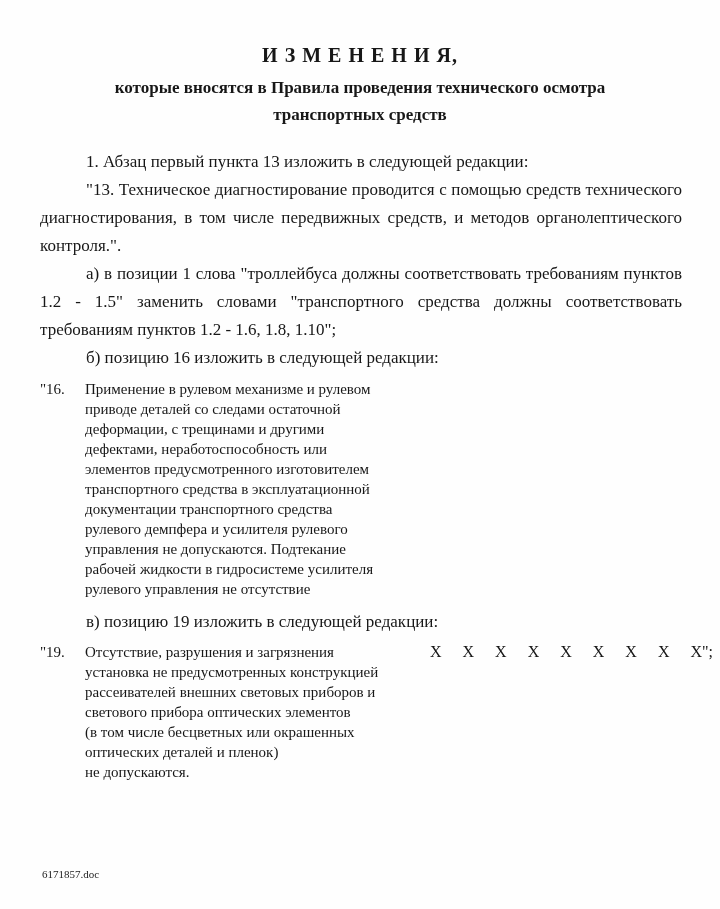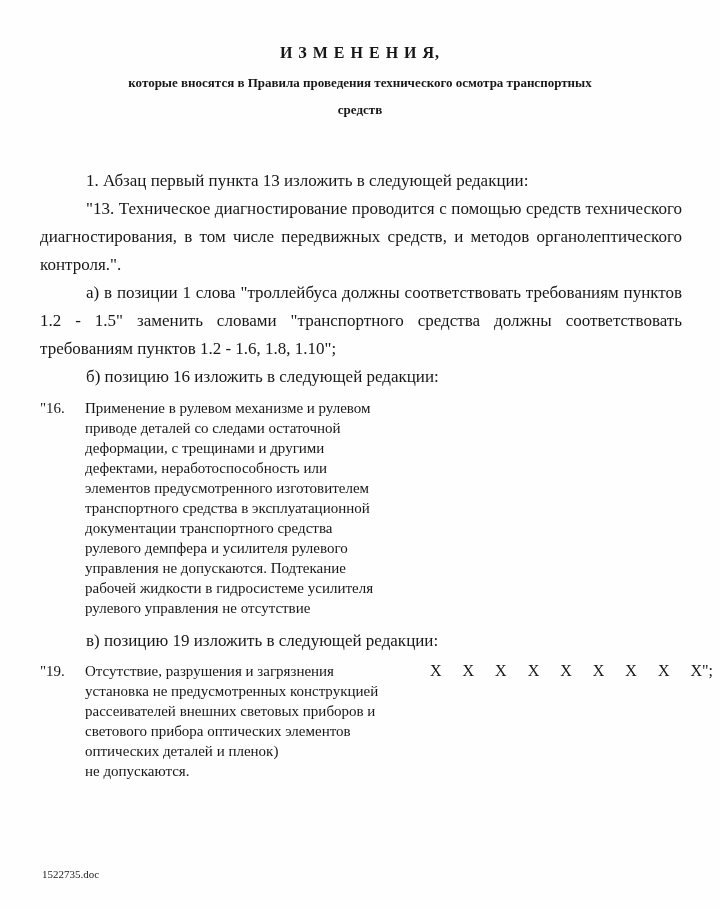--- a/index.html
+++ b/index.html
@@ -14,34 +14,34 @@
     margin: 0 auto;
     background: #fefefe;
     color: #171717;
     font-family: "Liberation Serif", "DejaVu Serif", serif;
     overflow: hidden;
   }
   .doc-title {
     margin: 0;
     padding-top: 44px;
     text-align: center;
-    font-size: 16px;
+    font-size: 20px;
     font-weight: bold;
     letter-spacing: 1px;
   }
   .doc-subtitle {
     margin: 7px auto 0;
     max-width: 505px;
     text-align: center;
-    font-size: 13px;
+    font-size: 17px;
     font-weight: bold;
     line-height: 27px;
   }
   .body {
-    margin: 44px 38px 0 40px;
+    margin: 20px 38px 0 40px;
     font-size: 17px;
     line-height: 28px;
   }
   .para {
     margin: 0;
     text-indent: 46px;
     text-align: justify;
   }
   .para-v {
     margin-top: 9px;
@@ -113,23 +113,24 @@
 
     <p class="para para-v">в) позицию 19 изложить в следующей редакции:</p>
 
     <div class="item-row second">
       <div class="item-num">"19.</div>
       <div class="item-text">
         <div>Отсутствие, разрушения и загрязнения</div>
         <div>установка не предусмотренных конструкцией</div>
         <div>рассеивателей внешних световых приборов и</div>
         <div>светового прибора оптических элементов</div>
+        <div>(в том числе бесцветных или окрашенных</div>
         <div>оптических деталей и пленок)</div>
         <div>не допускаются.</div>
       </div>
       <div class="item-marks marks-19">Х Х Х Х Х Х Х Х Х";</div>
     </div>
 
   </div>
 
-  <div class="footer">1522735.doc</div>
+  <div class="footer">6171857.doc</div>
 
 </div>
 
 </body></html>

